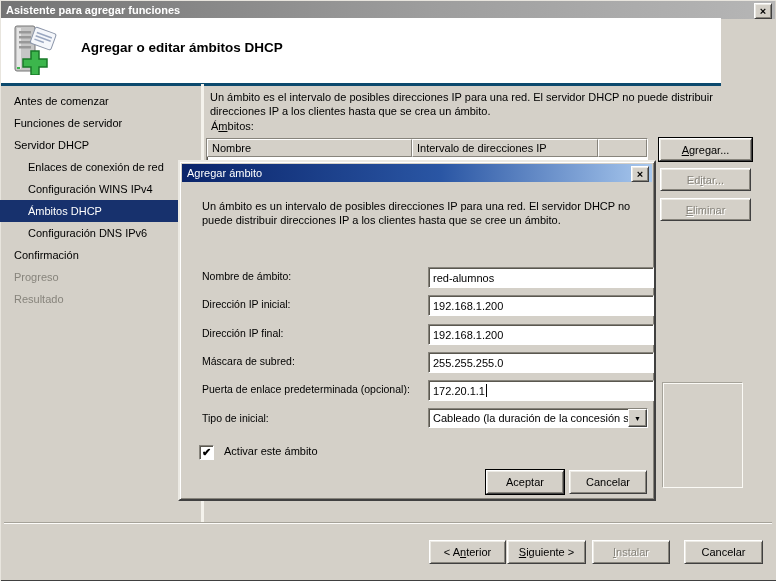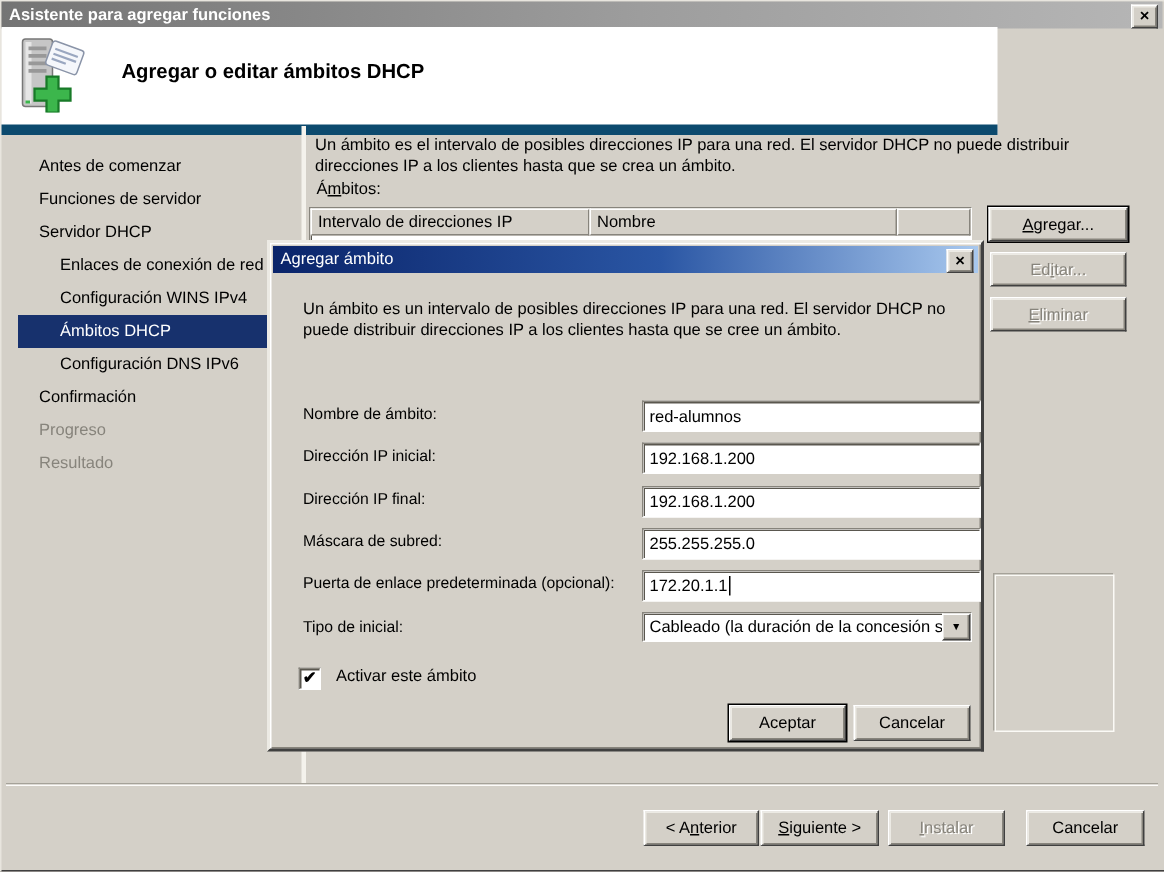--- a/index.html
+++ b/index.html
@@ -17,25 +17,25 @@
   .tfield{position:absolute;background:#fff;border:1px solid;border-color:#87847c #fff #fff #87847c;
           box-shadow:inset 1px 1px 0 #5a574f;display:flex;align-items:center;padding-left:4px;
           white-space:nowrap;overflow:hidden;}
   .u{text-decoration:underline;}
   .caret{display:inline-block;width:1px;height:13px;background:#000;margin-left:1px;}
   
   .titlebar{position:absolute;left:1px;top:1px;width:774px;height:18px;
             background:linear-gradient(90deg,#747474,#9d9d9d 55%,#b6b6b6);
             display:flex;align-items:center;color:#fff;font-weight:bold;padding-left:5px;box-sizing:border-box;}
   .xbtn{width:16px;height:14px;font-size:11px;font-weight:bold;line-height:12px;}
-  .header{position:absolute;left:1px;top:18px;width:664px;height:65px;background:#fff;
-          border-bottom:7px solid #0c4a6e;}
+  .header{position:absolute;left:1px;top:18px;width:720px;height:65px;background:#fff;
+          border-bottom:3px solid #0c4a6e;}
   .header-title{position:absolute;left:80px;top:22px;font-size:13.5px;font-weight:bold;}
   
-  .nav{position:absolute;left:12px;top:90px;width:201px;margin-top:10px;}
+  .nav{position:absolute;left:0;top:90px;width:201px;}
   .nav-row{height:22px;display:flex;align-items:center;padding-left:14px;box-sizing:border-box;white-space:nowrap;}
   .nav-row.lvl1{padding-left:28px;}
   .nav-row.selected{background:#17316d;color:#fff;}
   .nav-row.off{color:#87847c;}
   .vdivider{position:absolute;left:201px;top:84px;width:3px;height:438px;background:#f4f2ec;}
   
   .intro{position:absolute;left:210px;top:91px;width:532px;line-height:13.5px;}
   .scopes-label{position:absolute;left:211px;top:120px;}
   .listbox{position:absolute;left:206px;top:138px;width:442px;height:358px;box-sizing:border-box;}
   .lheader{display:flex;}
@@ -130,25 +130,25 @@
       </div>
   </div>
   <div class="vdivider"></div>
 
   <div class="intro">Un ámbito es el intervalo de posibles direcciones IP para una red. El servidor DHCP no puede distribuir direcciones IP a los clientes hasta que se crea un ámbito.</div>
 
   <div class="scopes-label"><span>Á</span><span class="u">m</span><span>bitos:</span></div>
 
   <div class="listbox sunken">
     <div class="lheader">
+      <div class="hcell" style="width:205px;">
+          <span>Nombre</span>
+        </div>
       <div class="hcell" style="width:186px;">
           <span>Intervalo de direcciones IP</span>
-        </div>
-      <div class="hcell" style="width:205px;">
-          <span>Nombre</span>
         </div>
       <div class="hcell" style="flex:1;"></div>
     </div>
   </div>
 
   <div class="btn default" style="left:659px;top:138px;width:91px;height:21px;">
     <span><span></span><span class="u">A</span><span>gregar...</span></span>
   </div>
   <div class="btn disabled" style="left:660px;top:168px;width:89px;height:21px;">
     <span><span>Ed</span><span class="u">i</span><span>tar...</span></span>

